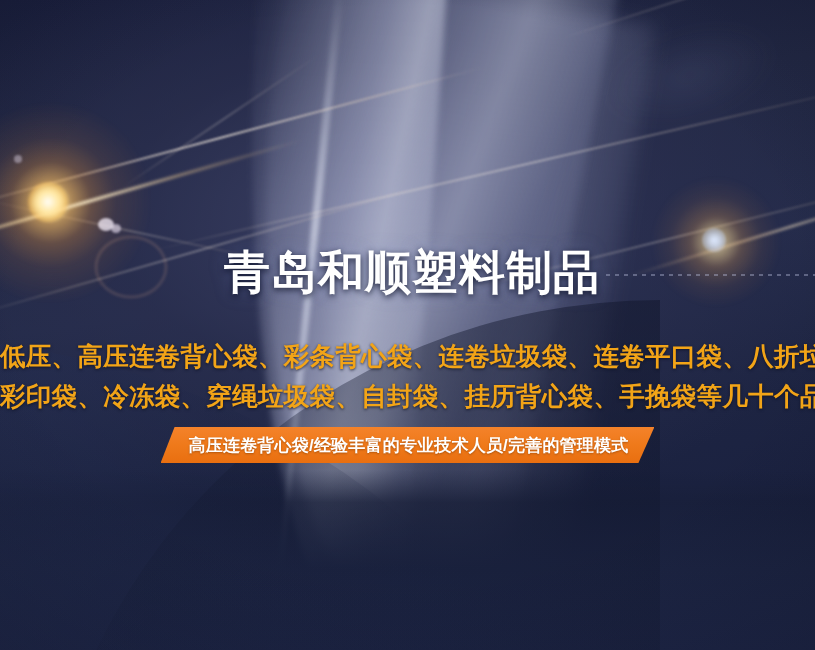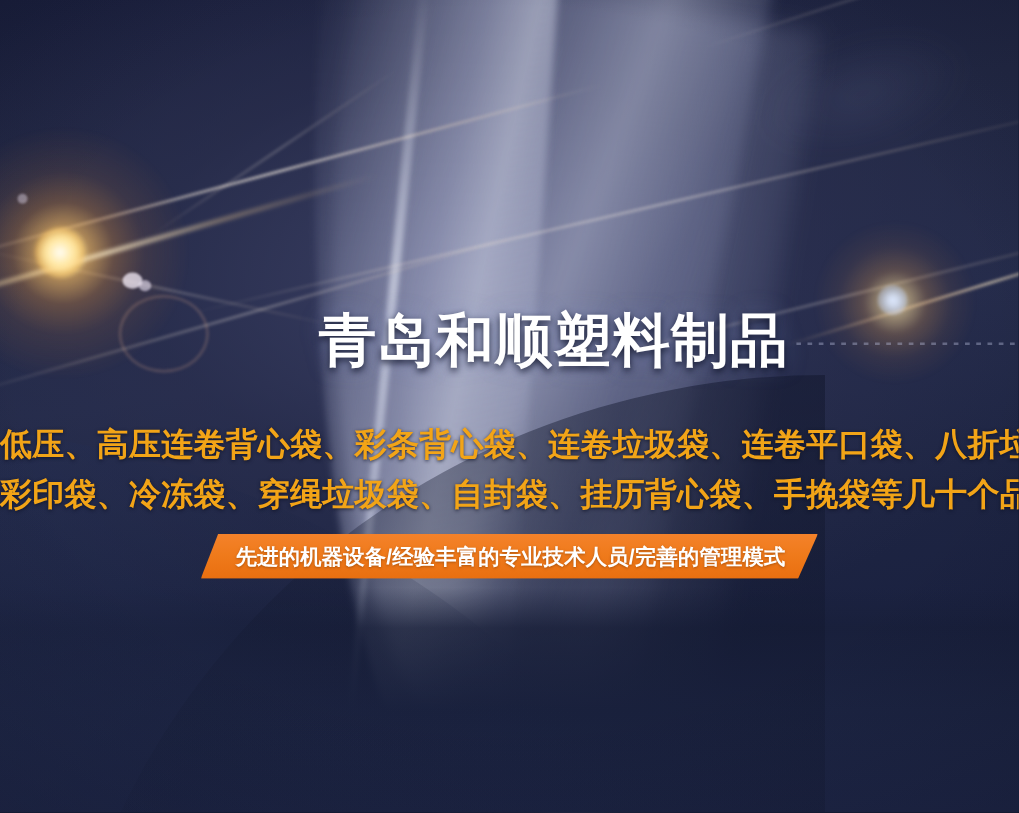--- a/index.html
+++ b/index.html
@@ -200,21 +200,21 @@
     transform: rotate(-18deg);
   }
 
   
 
   .content { position: absolute; inset: 0; }
 
   .title-row {
     position: absolute;
     top: 246px; left: 0; right: 0;
-    display: flex; align-items: center; padding-left: 31px;
+    display: flex; align-items: center;
   }
   .title-spacer { width: 224px; flex: 0 0 auto; }
   .main-title {
     flex: 0 0 auto;
     font-size: 46px;
     line-height: 1.15;
     font-weight: 700;
     color: #ffffff;
     letter-spacing: 1px;
     text-shadow: 0 2px 6px rgba(10,14,34,0.85), 0 0 18px rgba(120,140,210,0.35);
@@ -324,18 +324,18 @@
     </div>
 
     <div class="product-lines">
       <div class="product-line">低压、高压连卷背心袋、彩条背心袋、连卷垃圾袋、连卷平口袋、八折垃圾袋、</div>
       <div class="product-line">彩印袋、冷冻袋、穿绳垃圾袋、自封袋、挂历背心袋、手挽袋等几十个品种</div>
     </div>
 
     <div class="ribbon-wrap">
       <div class="ribbon">
         <span class="ribbon-tail"></span>
-        <span class="ribbon-text">先进的机器设备/经验丰富的专业技术人员/完善的管理模式</span>
+        <span class="ribbon-text">高压连卷背心袋/经验丰富的专业技术人员/完善的管理模式</span>
       </div>
     </div>
 
   </div>
 </div>
 
 </body></html>

